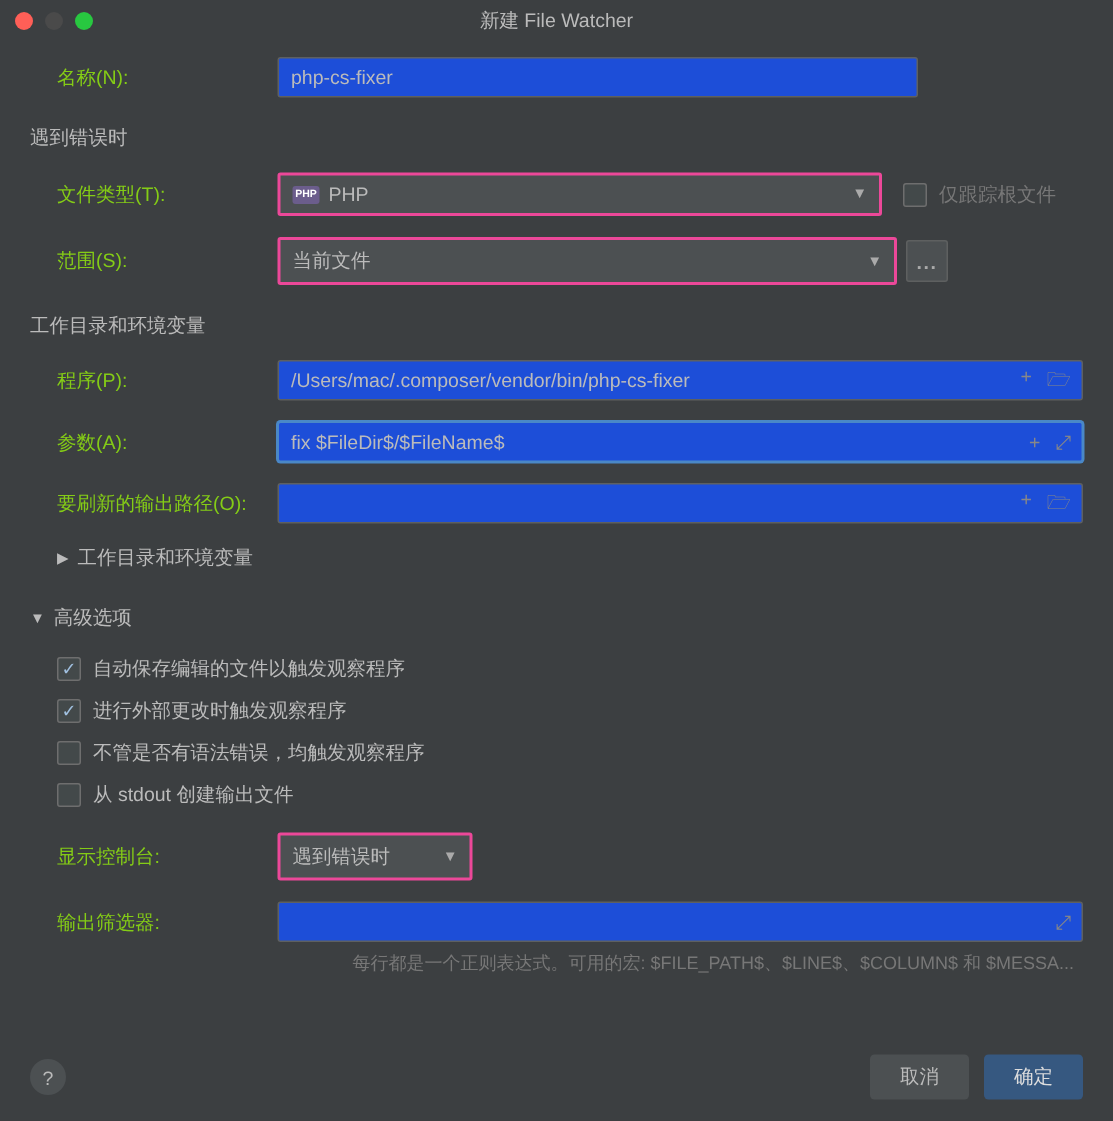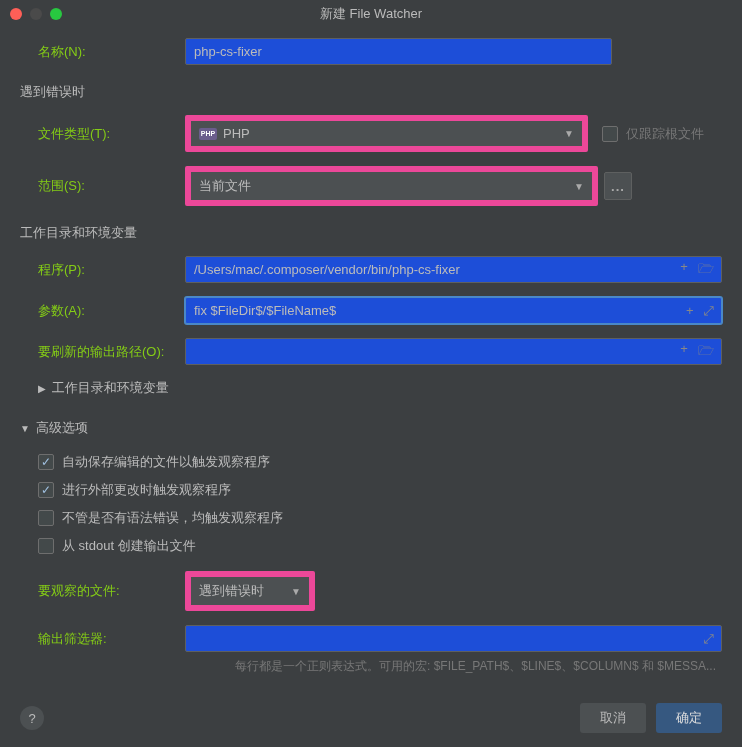--- a/index.html
+++ b/index.html
@@ -10,21 +10,21 @@
     .light.red { background: #ff5f57; }
     .light.yellow { background: #4a4a4a; }
     .light.green { background: #28c840; }
     .title { position: absolute; left: 50%; transform: translateX(-50%); color: #bbbbbb; font-size: 13px; }
     .content { padding: 10px 20px 15px 20px; }
     .row { display: flex; align-items: center; margin-bottom: 14px; }
     .label { width: 165px; color: #84cc16; padding-left: 18px; }
     .input-wrap { flex: 1; position: relative; display: flex; align-items: center; }
     input[type="text"] { width: 100%; background: #1d4ed8; border: 1px solid #5e6060; color: #bbbbbb; padding: 5px 8px; font-size: 13px; border-radius: 2px; }
     input[type="text"].focused { border: 1px solid #4a88c7; box-shadow: 0 0 0 1px #4a88c7; }
-    .select { width: 100%; background: #4c5052; border: 6px solid #ec4899; color: #bbbbbb; padding: 5px 8px; font-size: 13px; border-radius: 2px; display: flex; align-items: center; justify-content: space-between; cursor: pointer; }
+    .select { width: 100%; background: #4c5052; border: 2px solid #ec4899; color: #bbbbbb; padding: 5px 8px; font-size: 13px; border-radius: 2px; display: flex; align-items: center; justify-content: space-between; cursor: pointer; }
     .select .arrow { font-size: 10px; color: #aaa; }
     .section-header { color: #bbbbbb; margin: 18px 0 14px 0; font-size: 13px; }
     .section-collapse { display: flex; align-items: center; gap: 6px; cursor: pointer; }
     .checkbox-row { display: flex; align-items: center; margin-bottom: 10px; padding-left: 18px; }
     .checkbox { width: 16px; height: 16px; border: 1px solid #6e6e6e; border-radius: 2px; margin-right: 8px; display: flex; align-items: center; justify-content: center; background: #43494a; }
     .checkbox.checked { background: #43494a; }
     .checkbox.checked::after { content: "✓"; color: #a0c0e0; font-size: 12px; }
     .indent { padding-left: 18px; }
     .browse-btn { width: 28px; height: 28px; background: #4c5052; border: 1px solid #5e6060; margin-left: 6px; display: flex; align-items: center; justify-content: center; border-radius: 2px; cursor: pointer; color: #aaa; font-weight: bold; letter-spacing: 1px; }
     .input-icons { position: absolute; right: 8px; display: flex; gap: 10px; }
@@ -151,21 +151,21 @@
   <div class="checkbox-row">
     <div class="checkbox"></div>
     <span>不管是否有语法错误，均触发观察程序</span>
   </div>
   <div class="checkbox-row" style="margin-bottom:16px">
     <div class="checkbox"></div>
     <span>从 stdout 创建输出文件</span>
   </div>
 
   <div class="row">
-    <div class="label">要观察的文件:</div>
+    <div class="label">显示控制台:</div>
     <div class="input-wrap">
       <div class="select small-select">
         <span>遇到错误时</span>
         <span class="arrow">▼</span>
       </div>
     </div>
   </div>
 
   <div class="row" style="margin-bottom:4px">
     <div class="label">输出筛选器:</div>

